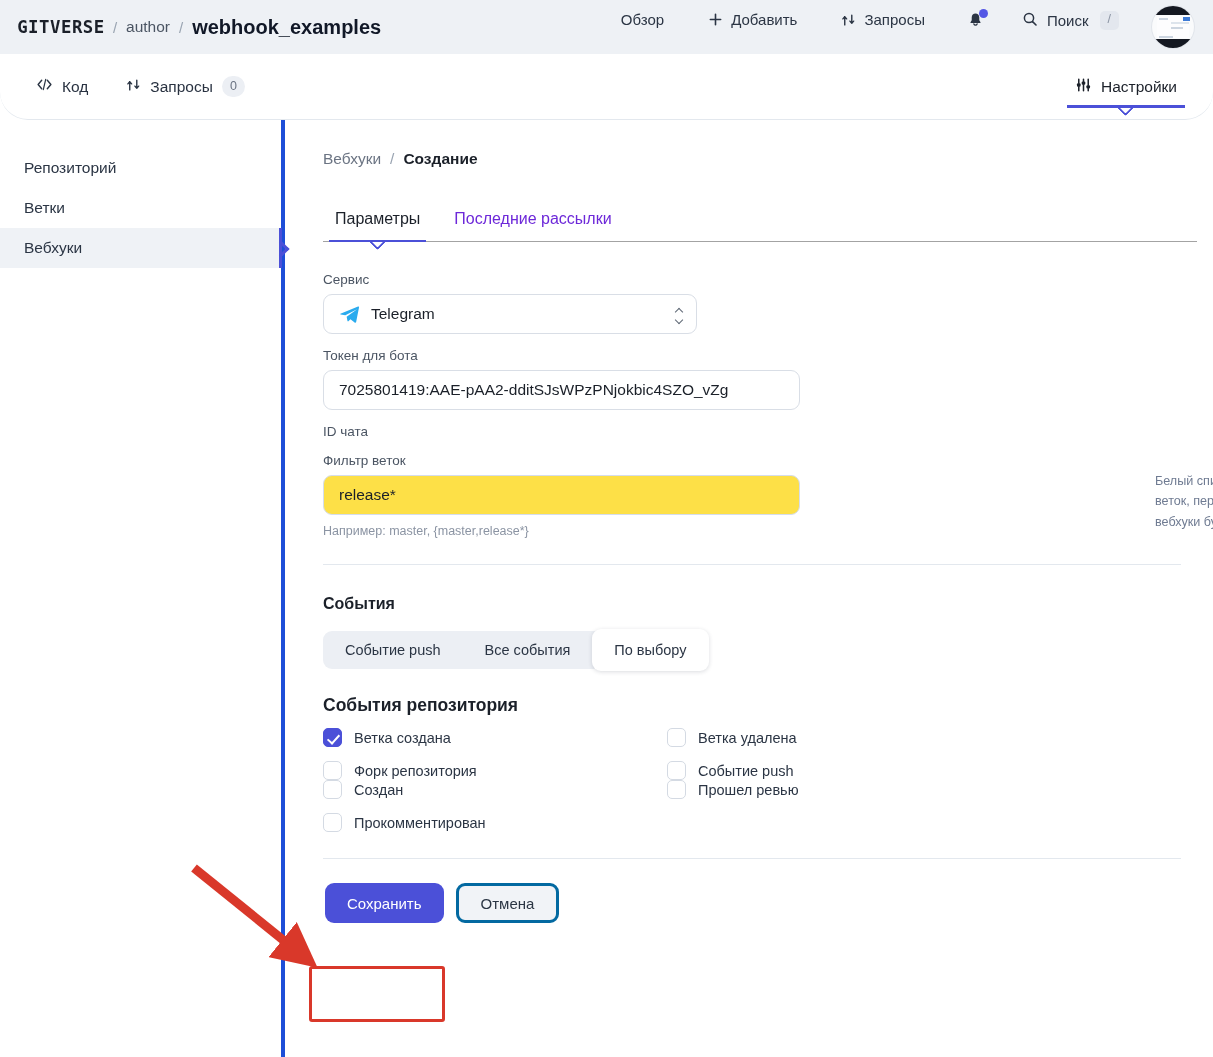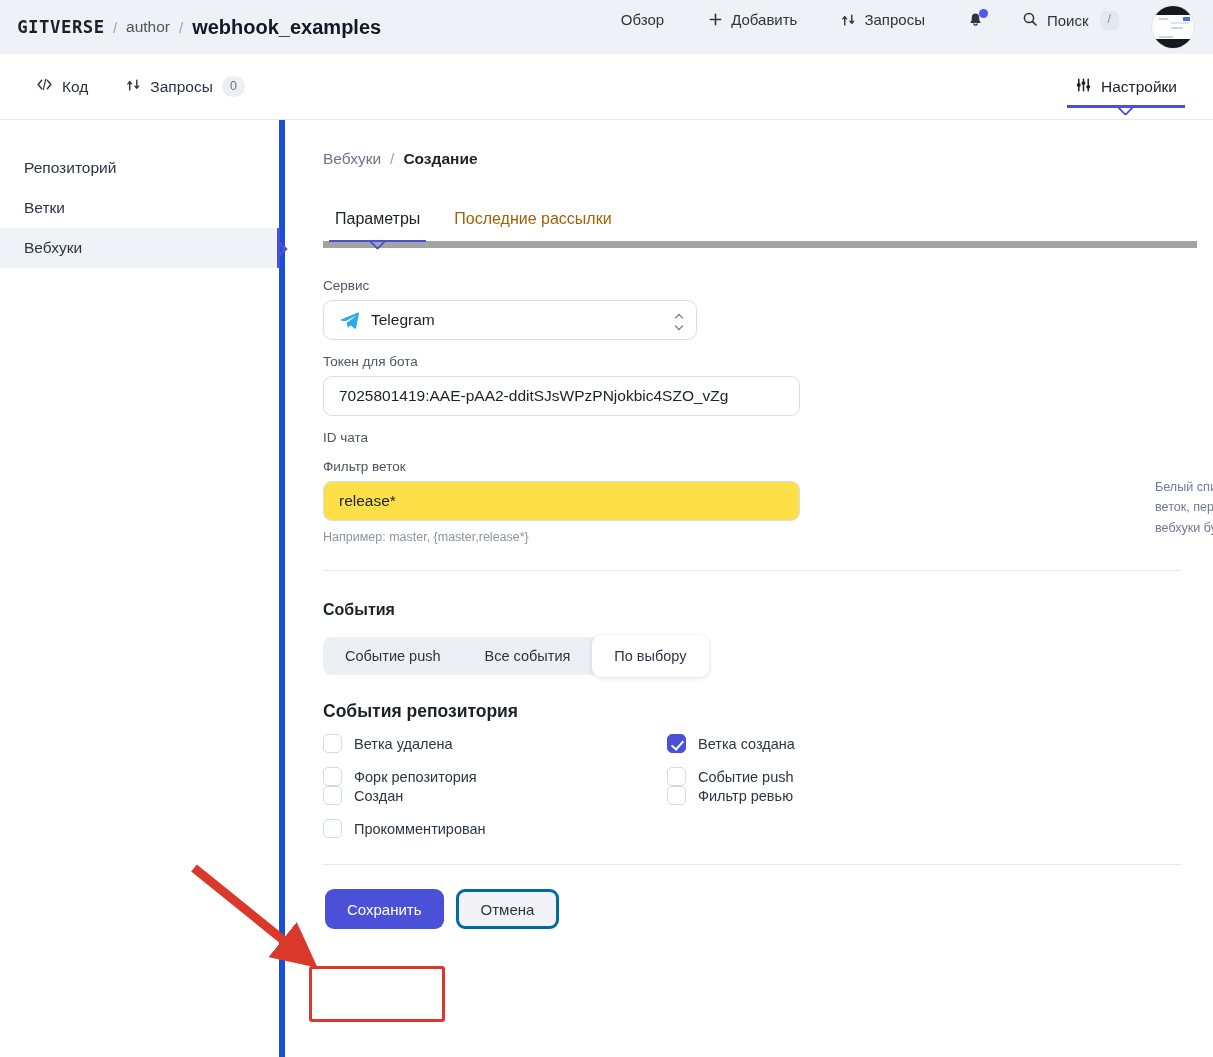--- a/index.html
+++ b/index.html
@@ -135,20 +135,21 @@
 
   
   .repotabs {
     height: 66px;
     background: #ffffff;
     display: flex;
     align-items: center;
     padding: 0 22px 0 22px;
     border-bottom: 1px solid #e3e8ee;
     position: relative;
+    border-radius: 28px;
   }
   .rt-left { display: flex; align-items: center; gap: 10px; }
   .rt-item {
     display: flex;
     align-items: center;
     gap: 9px;
     font-size: 15.5px;
     color: #293241;
     padding: 10px 14px;
     cursor: pointer;
@@ -185,21 +186,21 @@
   }
 
   
   .page {
     display: flex;
     height: calc(1057px - 54px - 66px);
   }
   .sidebar {
     width: 285px;
     flex: none;
-    border-right: 6px solid #1d4ed8;
+    border-right: 4px solid #1d4ed8;
     padding-top: 28px;
     position: relative;
   }
   .side-item {
     height: 40px;
     display: flex;
     align-items: center;
     padding-left: 24px;
     font-size: 15.5px;
     color: #2b3544;
@@ -244,29 +245,29 @@
   }
   .bc-link { color: #6b7483; cursor: pointer; }
   .bc-sep { color: #9aa4b2; }
   .bc-current { color: #1b2029; font-weight: 700; }
 
   .subtabs {
     margin-top: 34px;
     display: flex;
     align-items: flex-end;
     gap: 10px;
-    border-bottom: 7px solid #a3a3a3;
+    border-bottom: 1px solid #a3a3a3;
     position: relative;
   }
   .st-item {
     font-size: 16px;
     padding: 8px 12px 13px;
     cursor: pointer;
     position: relative;
-    color: #a16207;
+    color: #6d28d9;
   }
   .st-item.active { color: #1b2029; }
 
   
   .form { padding-top: 30px; }
   .field-label {
     font-size: 13.5px;
     color: #4b5563;
     margin-bottom: 7px;
   }
@@ -668,46 +669,46 @@
         </div>
         <div class="seg selected">
           <span>По выбору</span>
         </div>
       </div>
 
       
       <div class="group-title">События репозитория</div>
       <div class="checks">
         <label class="check-row">
+          <span class="box checked"></span>
+          <span>Ветка создана</span>
+        </label>
+        <label class="check-row">
           <span class="box"></span>
           <span>Ветка удалена</span>
-        </label>
-        <label class="check-row">
-          <span class="box checked"></span>
-          <span>Ветка создана</span>
         </label>
         <label class="check-row">
           <span class="box"></span>
           <span>Форк репозитория</span>
         </label>
         <label class="check-row">
           <span class="box"></span>
           <span>Событие push</span>
         </label>
       </div>
 
       
       <div class="checks">
         <label class="check-row">
           <span class="box"></span>
           <span>Создан</span>
         </label>
         <label class="check-row">
           <span class="box"></span>
-          <span>Фильтр ревью</span>
+          <span>Прошел ревью</span>
         </label>
         <label class="check-row">
           <span class="box"></span>
           <span>Прокомментирован</span>
         </label>
       </div>
 
       <hr class="divider">
 
       <div class="actions">

